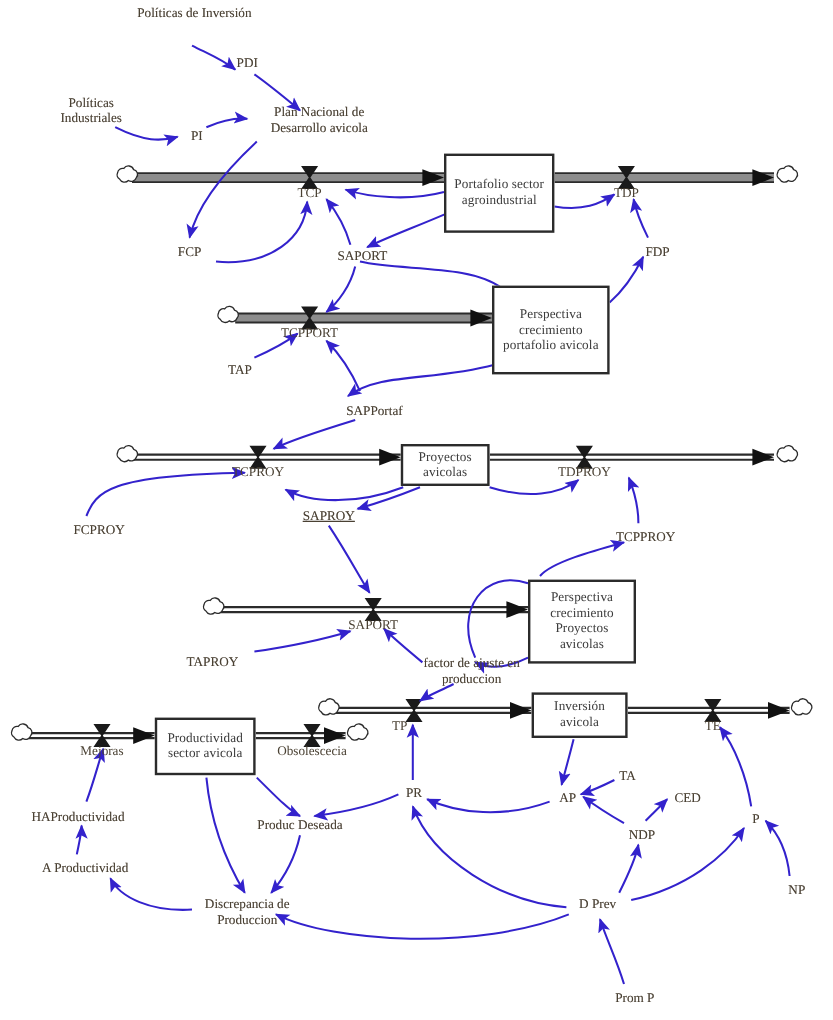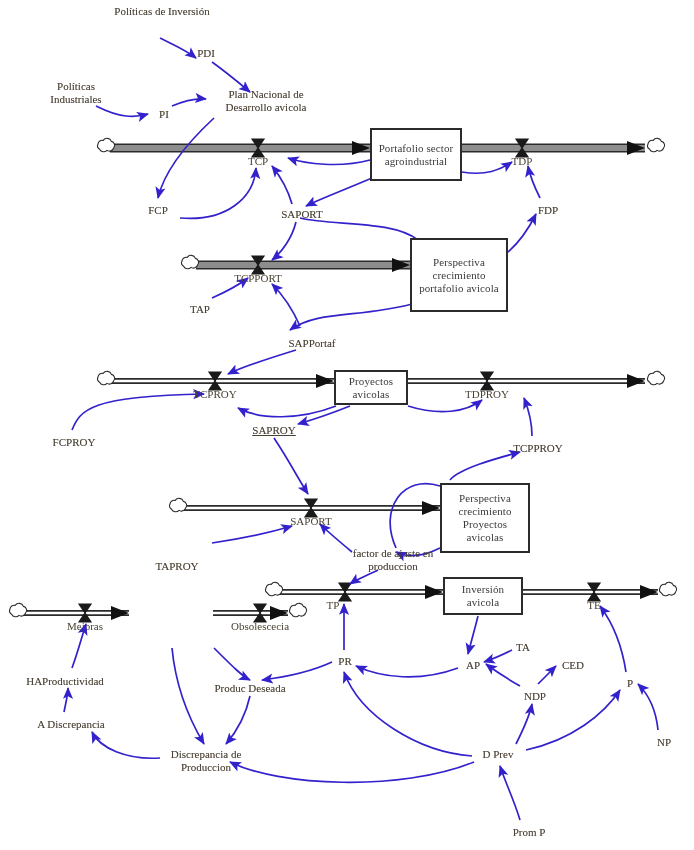--- a/index.html
+++ b/index.html
@@ -241,36 +241,39 @@
     <path d="M520,686 C 506,678 494,670 486,664" fill="none" stroke="#3322cc" stroke-width="1.7" marker-end="url(#ah)"></path>
     <path d="M538,684 C 546,676 552,670 556,666" fill="none" stroke="#3322cc" stroke-width="1.7" marker-end="url(#ah)"></path>
     <path d="M516,744 C 524,728 530,714 532,704" fill="none" stroke="#3322cc" stroke-width="1.7" marker-end="url(#ah)"></path>
     <path d="M526,750 C 572,740 604,714 620,690" fill="none" stroke="#3322cc" stroke-width="1.7" marker-end="url(#ah)"></path>
     <path d="M658,730 C 656,710 648,694 638,684" fill="none" stroke="#3322cc" stroke-width="1.7" marker-end="url(#ah)"></path>
     <path d="M626,672 C 622,646 612,622 600,606" fill="none" stroke="#3322cc" stroke-width="1.7" marker-end="url(#ah)"></path>
     <path d="M520,820 C 514,800 506,784 500,766" fill="none" stroke="#3322cc" stroke-width="1.7" marker-end="url(#ah)"></path>
     <path d="M458,668 C 420,682 382,678 356,666" fill="none" stroke="#3322cc" stroke-width="1.7" marker-end="url(#ah)"></path>
   </svg>
 
-  <div class="stock" style="left:370px;top:128px;width:92px;height:53px;">
+  <div class="stock" style="left:370px;top:128px;width:92px;height:66px;">
     <span>Portafolio sector agroindustrial</span>
   </div>
 
   <div class="stock" style="left:410px;top:238px;width:98px;height:74px;">
     <span>Perspectiva crecimiento portafolio avicola</span>
   </div>
 
   <div class="stock" style="left:334px;top:370px;width:74px;height:35px;">
     <span>Proyectos avicolas</span>
   </div>
 
   <div class="stock" style="left:440px;top:483px;width:90px;height:70px;">
     <span>Perspectiva crecimiento Proyectos avicolas</span>
   </div>
 
+  <div class="stock" style="left:129px;top:598px;width:84px;height:48px;">
+    <span>Productividad sector avicola</span>
+  </div>
 
   <div class="stock" style="left:443px;top:577px;width:80px;height:38px;">
     <span>Inversión avicola</span>
   </div>
 
   <div class="rate-label" style="left:234px;top:155px;width:48px;"><span>TCP</span></div>
   <div class="rate-label" style="left:498px;top:155px;width:48px;"><span>TDP</span></div>
   <div class="rate-label" style="left:222px;top:272px;width:72px;"><span>TCPPORT</span></div>
   <div class="rate-label" style="left:183px;top:388px;width:64px;"><span>TCPROY</span></div>
   <div class="rate-label" style="left:455px;top:388px;width:64px;"><span>TDPROY</span></div>
@@ -283,27 +286,27 @@
   <div class="aux wrap" style="left:112px;top:5px;width:100px;"><span>Políticas de Inversión</span></div>
   <div class="aux" style="left:188px;top:47px;width:36px;"><span>PDI</span></div>
   <div class="aux wrap" style="left:36px;top:80px;width:80px;"><span>Políticas Industriales</span></div>
   <div class="aux" style="left:152px;top:108px;width:24px;"><span>PI</span></div>
   <div class="aux wrap" style="left:205px;top:88px;width:122px;"><span>Plan Nacional de Desarrollo avicola</span></div>
   <div class="aux" style="left:140px;top:204px;width:36px;"><span>FCP</span></div>
   <div class="aux" style="left:274px;top:208px;width:56px;"><span>SAPORT</span></div>
   <div class="aux" style="left:530px;top:204px;width:36px;"><span>FDP</span></div>
   <div class="aux" style="left:182px;top:303px;width:36px;"><span>TAP</span></div>
   <div class="aux" style="left:280px;top:337px;width:64px;"><span>SAPPortaf</span></div>
-  <div class="aux" style="left:44px;top:436px;width:60px;"><span>FCPROY</span></div>
+  <div class="aux" style="left:44px;top:436px;width:60px;text-align:right;"><span>FCPROY</span></div>
   <div class="aux" style="left:243px;top:424px;width:62px;text-decoration:underline;"><span>SAPROY</span></div>
   <div class="aux" style="left:508px;top:442px;width:60px;"><span>TCPPROY</span></div>
-  <div class="aux" style="left:146px;top:560px;width:62px;"><span>TAPROY</span></div>
+  <div class="aux" style="left:146px;top:546px;width:62px;"><span>TAPROY</span></div>
   <div class="aux wrap" style="left:345px;top:547px;width:96px;"><span>factor de ajuste en produccion</span></div>
   <div class="aux" style="left:14px;top:675px;width:102px;"><span>HAProductividad</span></div>
-  <div class="aux" style="left:26px;top:718px;width:90px;"><span>A Discrepancia</span></div>
+  <div class="aux" style="left:26px;top:718px;width:90px;"><span>A Productividad</span></div>
   <div class="aux" style="left:204px;top:682px;width:92px;"><span>Produc Deseada</span></div>
   <div class="aux wrap" style="left:157px;top:748px;width:98px;"><span>Discrepancia de Produccion</span></div>
   <div class="aux" style="left:332px;top:655px;width:26px;"><span>PR</span></div>
   <div class="aux" style="left:460px;top:659px;width:26px;"><span>AP</span></div>
   <div class="aux" style="left:510px;top:641px;width:26px;"><span>TA</span></div>
   <div class="aux" style="left:556px;top:659px;width:34px;"><span>CED</span></div>
   <div class="aux" style="left:517px;top:690px;width:36px;"><span>NDP</span></div>
   <div class="aux" style="left:621px;top:677px;width:18px;"><span>P</span></div>
   <div class="aux" style="left:650px;top:736px;width:28px;"><span>NP</span></div>
   <div class="aux" style="left:473px;top:748px;width:50px;"><span>D Prev</span></div>

